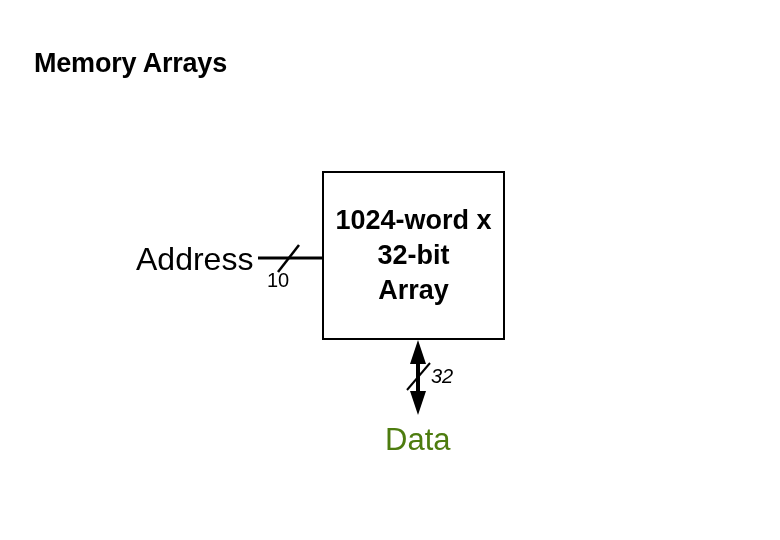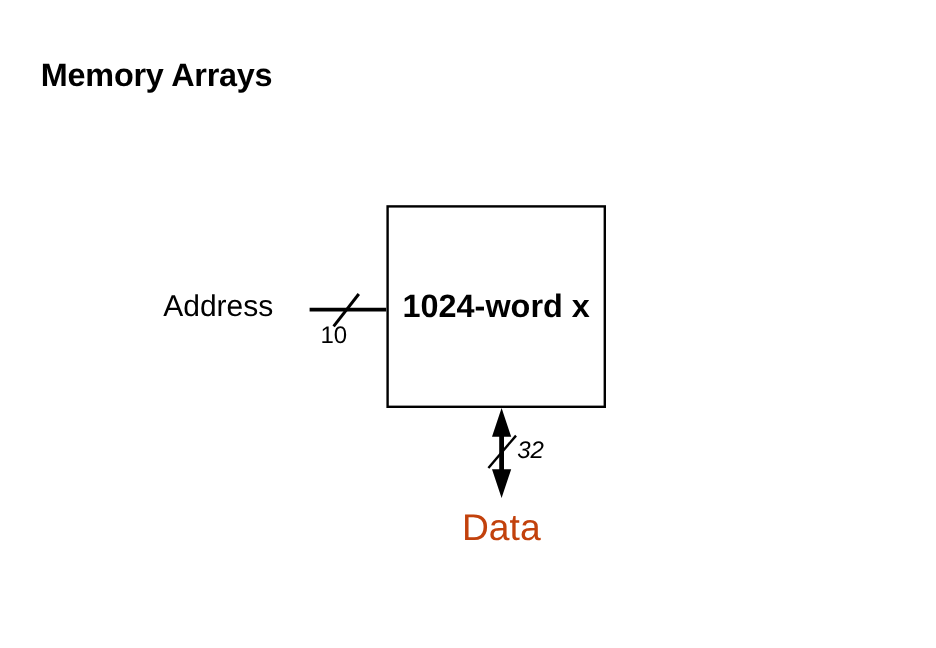--- a/index.html
+++ b/index.html
@@ -60,32 +60,32 @@
     line-height: 35px;
     text-align: center;
     white-space: nowrap;
   }
 
   
   #address-label {
     position: absolute;
     left: 136px;
     top: 241px;
-    font-size: 25px;
+    font-size: 32px;
     color: #000000;
     white-space: nowrap;
   }
 
   
   #data-label {
     position: absolute;
     left: 385px;
     top: 422px;
     font-size: 31px;
-    color: #c2410c;
+    color: #4d7c0f;
     white-space: nowrap;
   }
 
   
   .bus-width {
     position: absolute;
     font-size: 20px;
     color: #000000;
     white-space: nowrap;
   }
@@ -117,20 +117,22 @@
 
     <line x1="418" y1="349" x2="418" y2="406" stroke="#000000" stroke-width="4"></line>
     <polygon points="418,340 410,364 426,364" fill="#000000"></polygon>
     <polygon points="418,415 410,391 426,391" fill="#000000"></polygon>
 
     <line x1="407" y1="390" x2="430" y2="363" stroke="#000000" stroke-width="2"></line>
   </svg>
 
   <div id="memory-block">
     <div class="blk-line">1024-word x</div>
+    <div class="blk-line">32-bit</div>
+    <div class="blk-line">Array</div>
   </div>
 
   <div id="address-label">Address</div>
 
   <div id="data-label">Data</div>
 
   <div id="addr-width" class="bus-width">10</div>
 
   <div id="data-width" class="bus-width">32</div>
 

